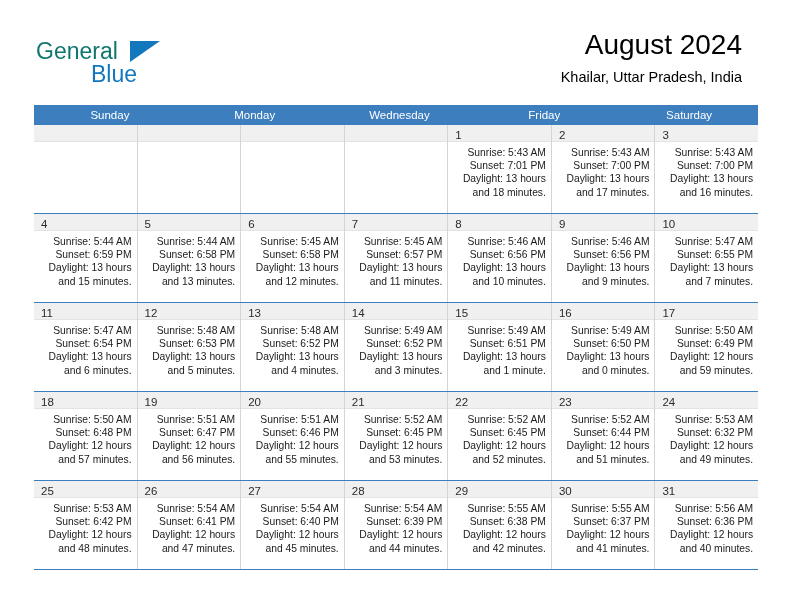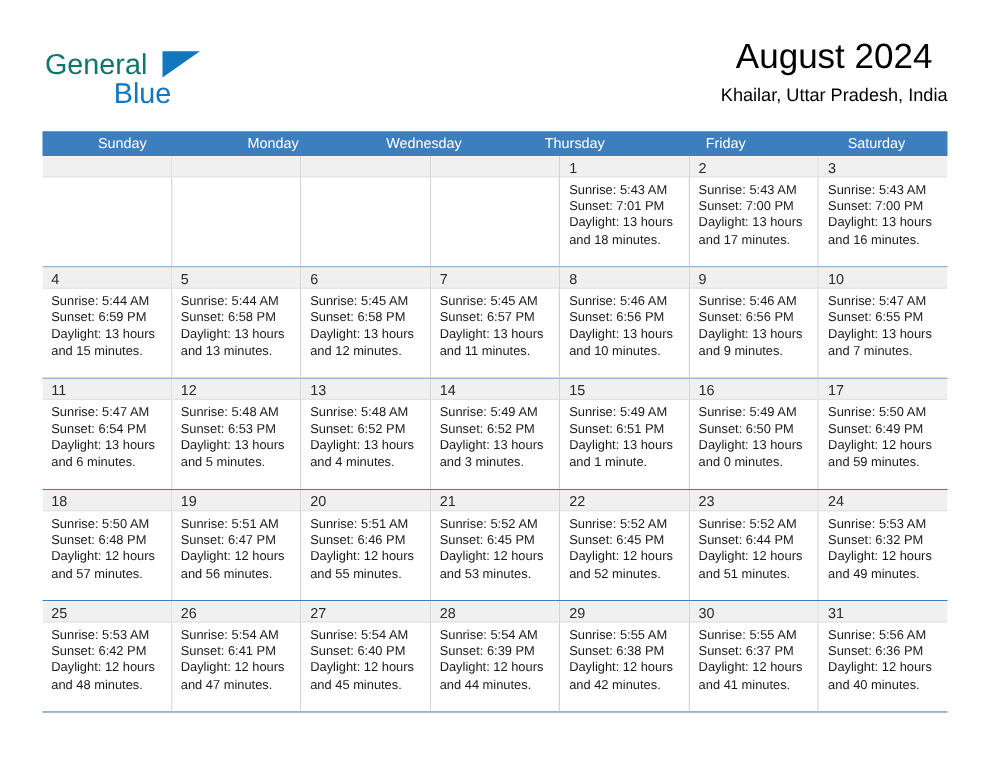--- a/index.html
+++ b/index.html
@@ -61,23 +61,23 @@
     position: absolute;
     left: 57px;
     top: 33px;
     font-size: 23px;
     color: #1277bc;
     font-family: "Liberation Sans", sans-serif;
   }
 
   .title-block {
     position: absolute;
-    right: 0;
+    right: 16px;
     top: 0;
-    text-align: center;
+    text-align: right;
   }
   .cal-title {
     font-size: 28px;
     color: #000000;
     line-height: 34px;
     font-family: "Liberation Sans", sans-serif;
     white-space: nowrap;
   }
   .cal-subtitle {
     margin-top: 6px;
@@ -140,20 +140,21 @@
     background: #f0f0f0;
   }
   .day-num {
     font-size: 11.5px;
     line-height: 17px;
     color: #2b2b2b;
     font-family: "Liberation Sans", sans-serif;
   }
   .day-info {
     padding: 4px 5px 0 7px;
+    text-align: right;
   }
   .day-info div {
     font-size: 10.3px;
     line-height: 13.2px;
     color: #1a1a1a;
     white-space: nowrap;
     font-family: "Liberation Sans", sans-serif;
   }
 </style>
 </head>
@@ -174,21 +175,20 @@
       <div class="cal-subtitle">Khailar, Uttar Pradesh, India</div>
     </div>
 
   </div>
 
   <div class="calendar">
     <div class="weekday-row" id="weekday-row">
         <div class="weekday-cell">Sunday</div>
         <div class="weekday-cell">Monday</div>
         <div class="weekday-cell">Wednesday</div>
-        <div class="weekday-cell">Thursday</div>
         <div class="weekday-cell">Friday</div>
         <div class="weekday-cell">Saturday</div>
       </div>
     <div id="weeks-container">
         <div class="week-row">
           <div class="day-cell empty">
             <div class="day-num-band"><span class="day-num"></span></div>
             <div class="day-info"></div>
           </div>
           <div class="day-cell empty">

